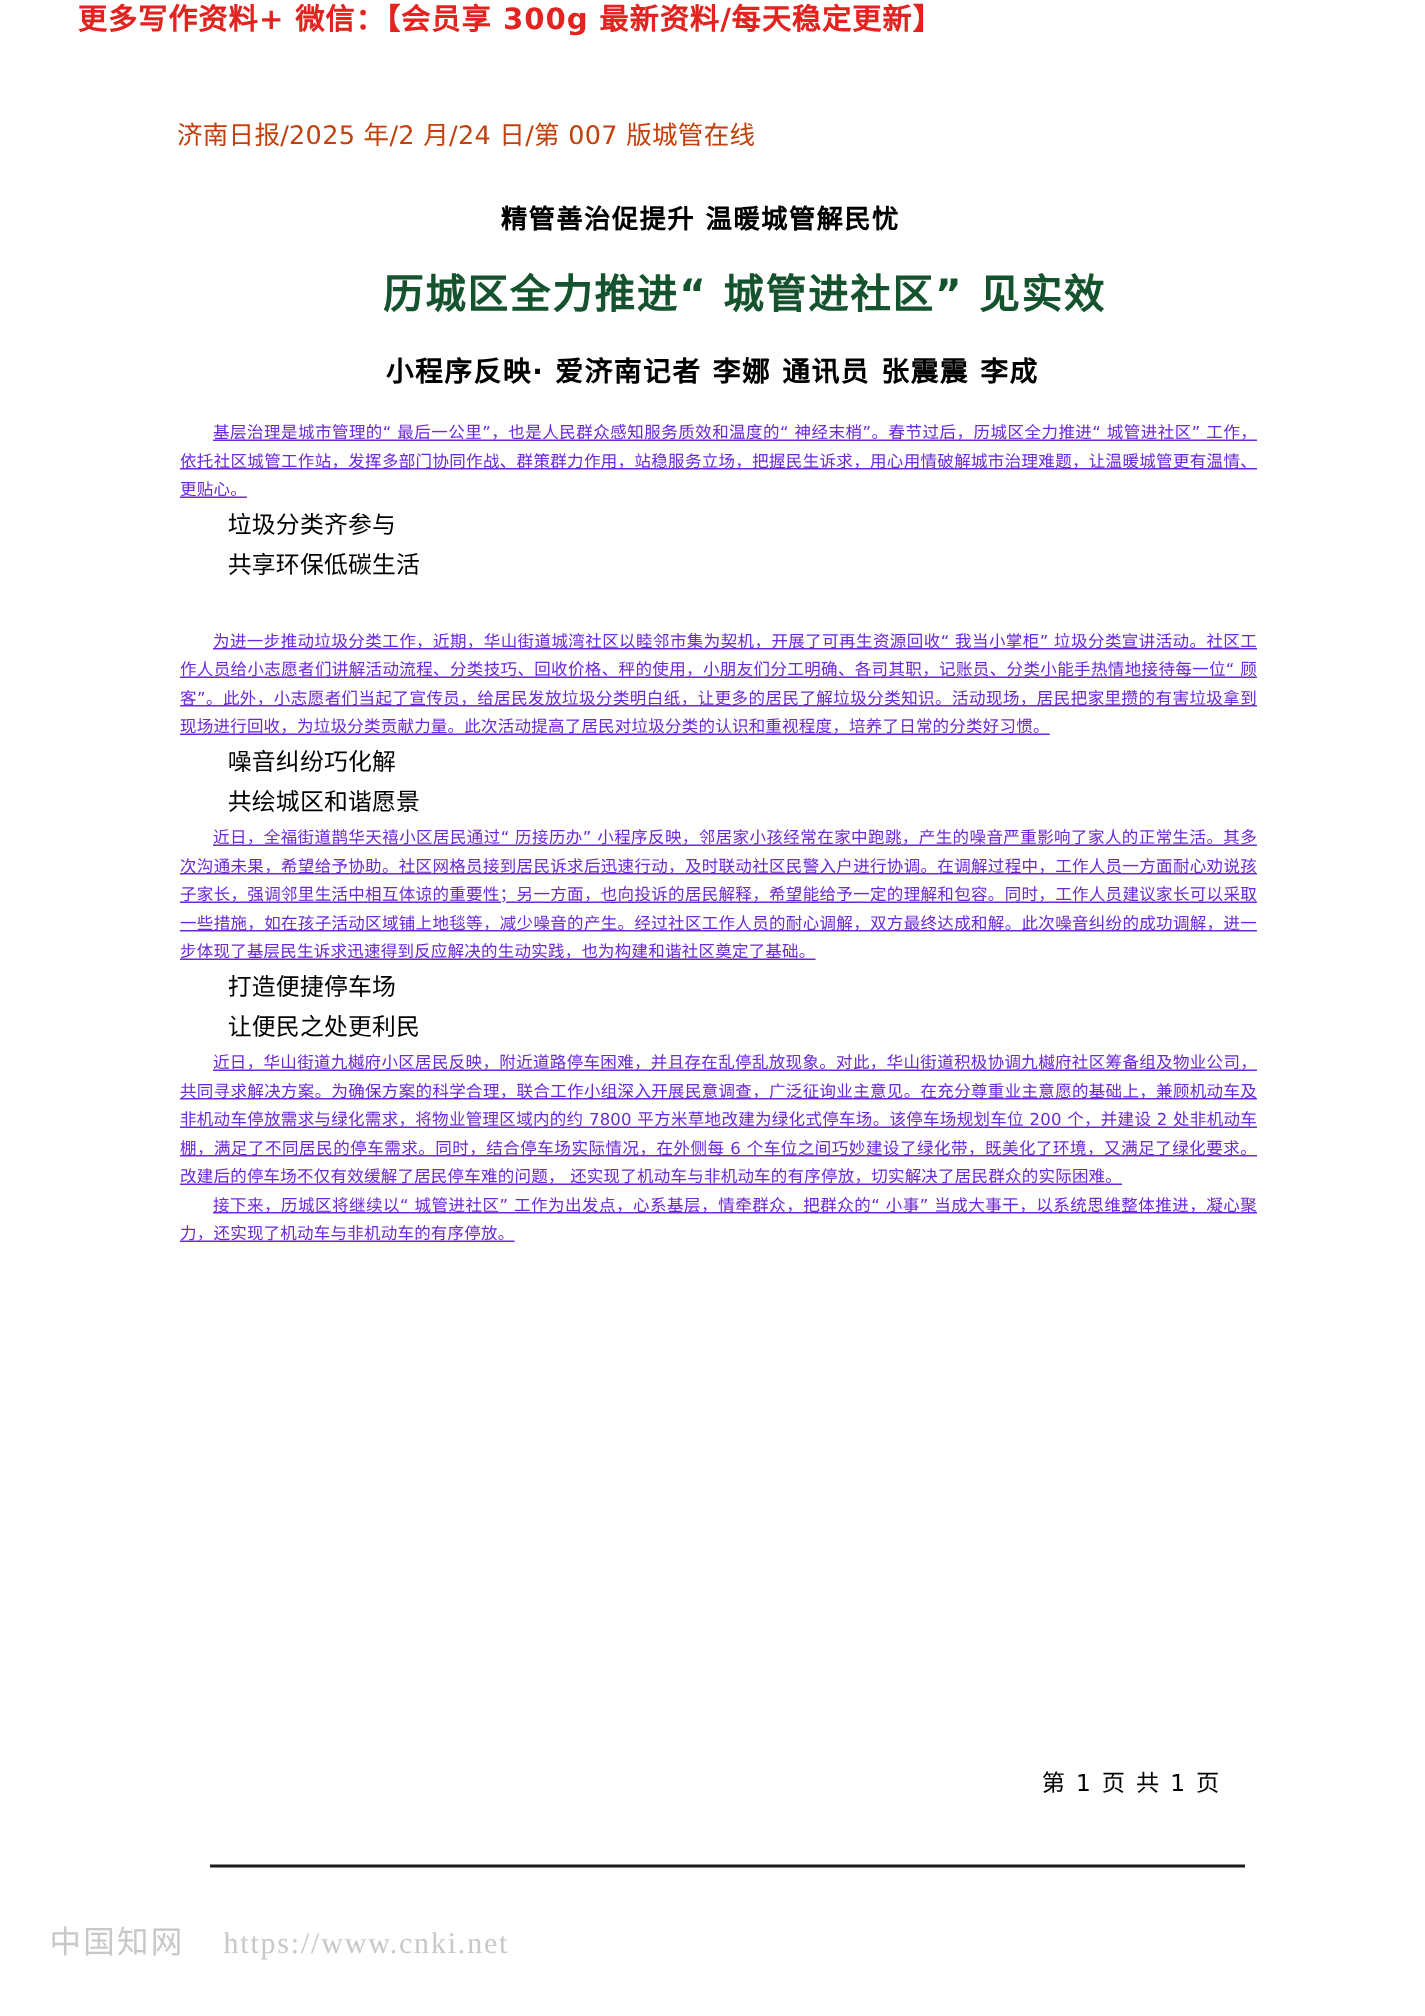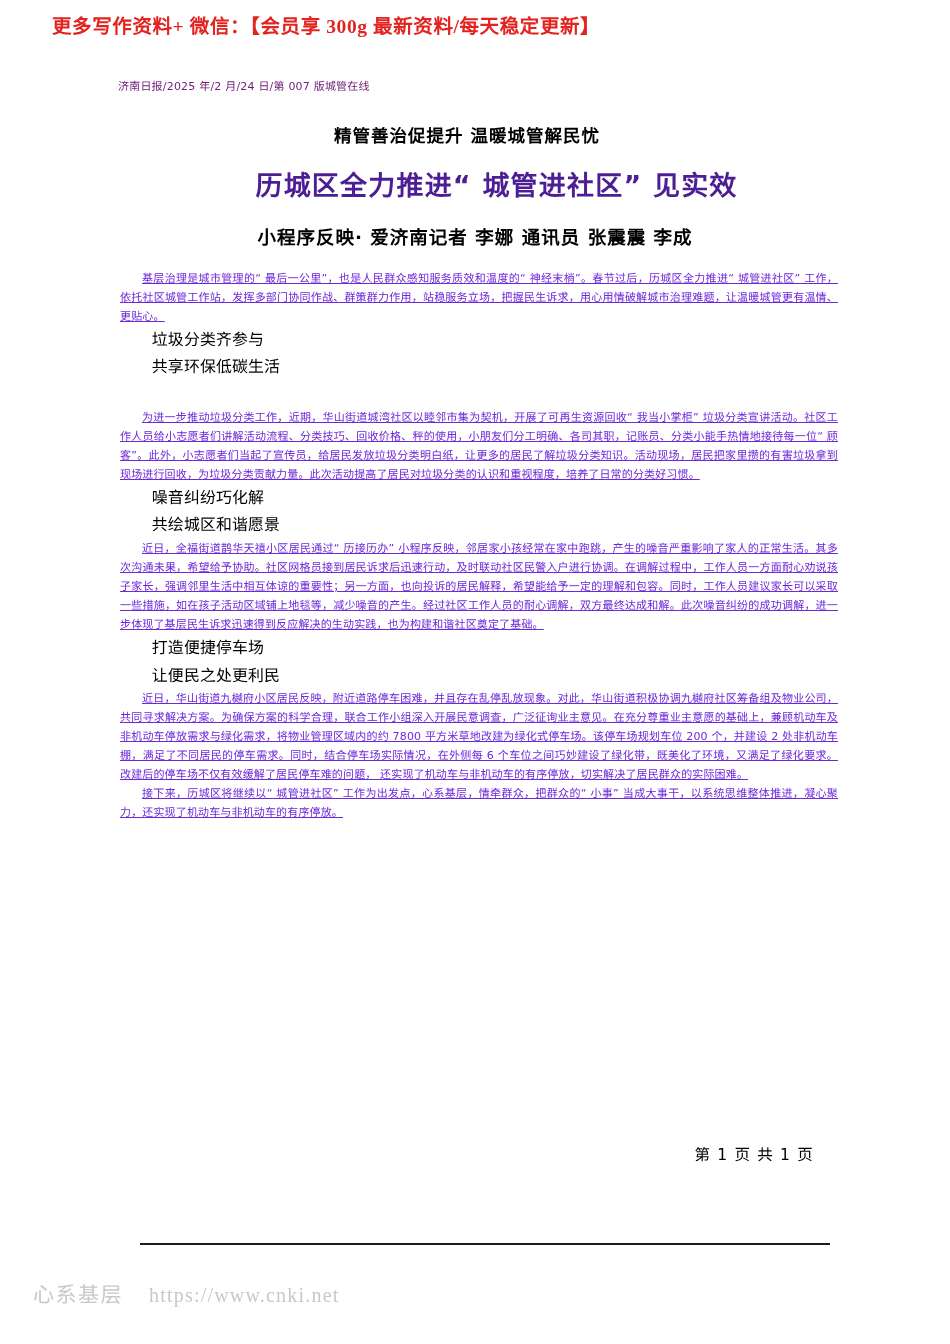--- a/index.html
+++ b/index.html
@@ -13,65 +13,64 @@
     height: 1344px;
     position: relative;
     font-family: "DejaVu Sans", "Liberation Sans", sans-serif;
     color: #000000;
     overflow: hidden;
   }
 
   
   .promo-banner {
     position: absolute;
-    top: 14px;
+    top: 0;
     left: 52px;
     width: 846px;
     font-size: 19.5px;
     font-weight: bold;
     letter-spacing: 0.6px;
     color: #e2231f;
     white-space: nowrap;
     line-height: 1.35;
-    font-family: Liberation Serif, serif;
   }
 
   
   .sheet {
     position: absolute;
     top: 78px;
     left: 0;
     width: 950px;
   }
 
   .source-line {
     margin: 0 0 0 118px;
     width: 420px;
-    font-size: 11px;
+    font-size: 17px;
     line-height: 1.62;
     letter-spacing: 0.2px;
-    color: #701a75;
+    color: #c2410c;
   }
 
   .kicker {
     margin: 26px 16px 0 0;
     text-align: center;
     font-size: 17.5px;
     font-weight: bold;
     letter-spacing: 1px;
     color: #000;
   }
 
   .headline {
     margin: 17px 0 0 0;
     text-align: center;
     font-size: 27px;
     font-weight: bold;
     letter-spacing: 1.2px;
-    color: #4c1d95;
+    color: #14532d;
     padding-left: 43px;
   }
 
   .byline {
     margin: 20px 0 0 0;
     text-align: center;
     font-size: 18.5px;
     font-weight: bold;
     letter-spacing: 1px;
     color: #000;
@@ -104,21 +103,21 @@
     color: #000;
   }
 
   .spacer-line {
     height: 27px;
   }
 
   
   .page-indicator {
     position: absolute;
-    top: 1142px;
+    top: 1176px;
     left: 0;
     width: 932px;
     padding-right: 118px;
     box-sizing: border-box;
     text-align: right;
     font-size: 15.5px;
     letter-spacing: 1.2px;
     color: #000;
   }
 
@@ -186,15 +185,15 @@
     <p class="para">接下来，历城区将继续以“ 城管进社区” 工作为出发点，心系基层，情牵群众，把群众的“ 小事” 当成大事干，以系统思维整体推进，凝心聚力，还实现了机动车与非机动车的有序停放。</p>
 
   </div>
 </div>
 
 <div class="page-indicator">第 1 页 共 1 页</div>
 
 <div class="footer-rule"></div>
 
 <div class="watermark">
-  <span class="watermark-brand">心系基层</span>
+  <span class="watermark-brand">中国知网</span>
   <span class="watermark-url">https://www.cnki.net</span>
 </div>
 
 </body></html>

